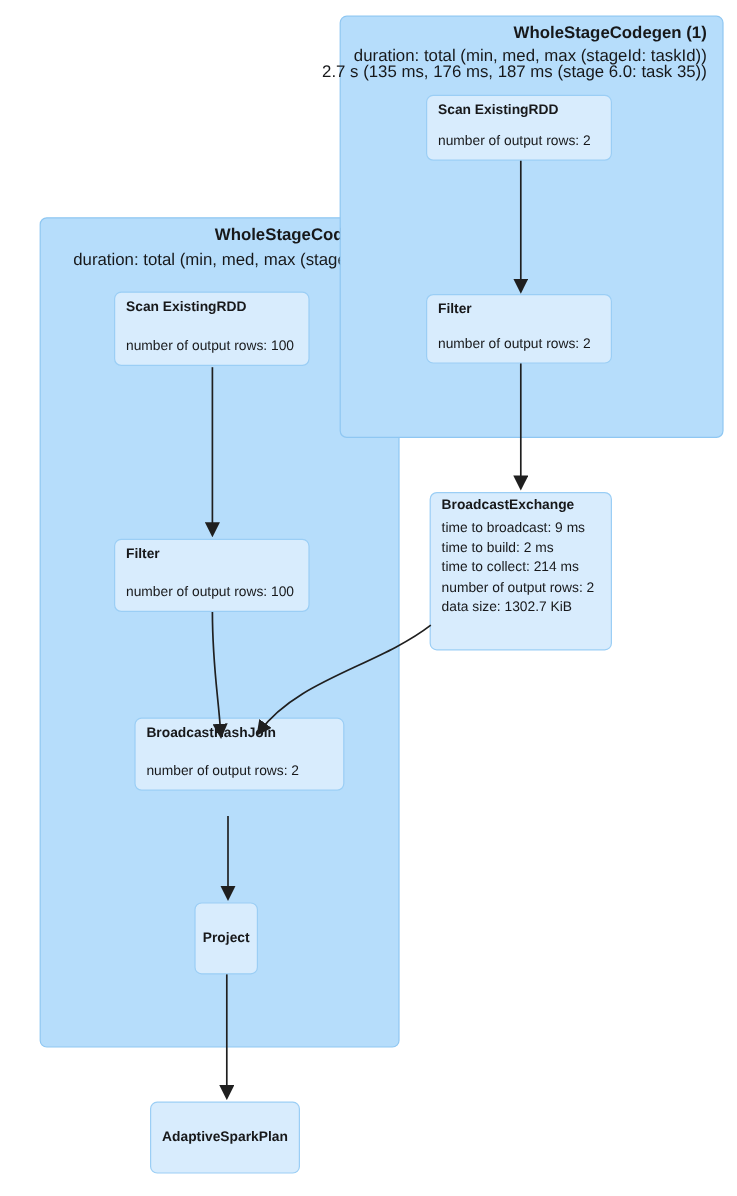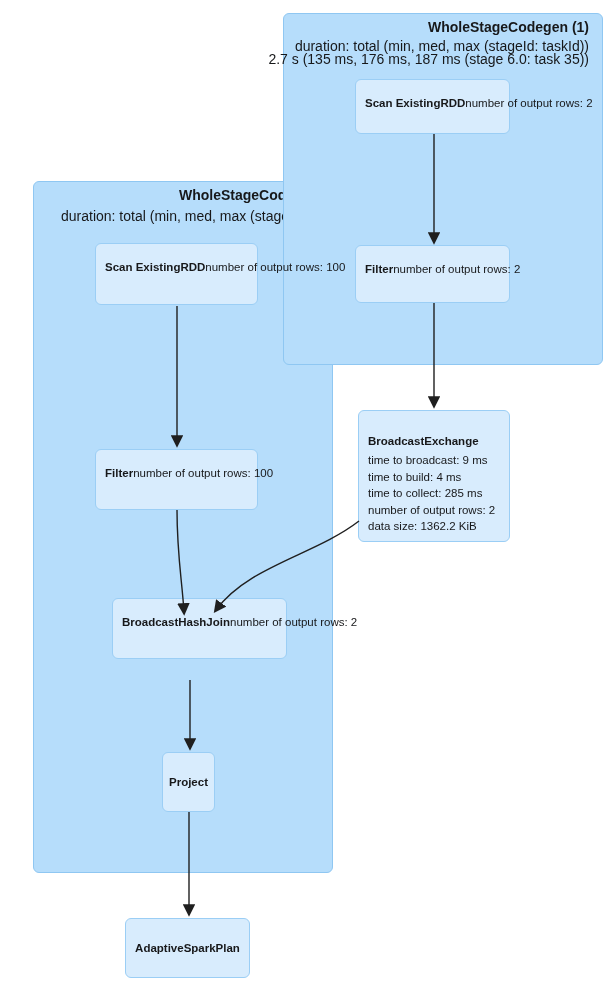--- a/index.html
+++ b/index.html
@@ -24,27 +24,27 @@
   .c1 .dur2{top:39px;}
   
   .c2 .clu-label{left:145px;top:7px;}
   .c2 .dur1{left:27px;top:28px;}
   .c2 .dur2{left:9px;top:41px;}
 
   .node{position:absolute;z-index:3;background:var(--node-fill);border:1px solid var(--node-border);
         border-radius:6px;font-size:11.5px;line-height:13px;}
   .node .title{font-weight:bold;white-space:nowrap;}
   .node .metric{white-space:nowrap;}
-  .node.onemetric{display:flex;flex-direction:row;justify-content:space-between;padding:17px 9px 8px 9px;text-align:right;}
+  .node.onemetric{display:flex;flex-direction:column;justify-content:space-between;padding:6px 9px 8px 9px;}
   .node.plain{display:flex;align-items:center;justify-content:center;}
   .node.plain .title{text-align:center;}
 
   #n-scan1  {left:355px;top:79px; width:155px;height:55px;}
   #n-filter1{left:355px;top:245px;width:155px;height:58px;}
-  #n-bx     {left:358px;top:410px;width:152px;height:132px;padding:24px 9px;}
+  #n-bx     {left:358px;top:410px;width:152px;height:132px;padding:4px 9px;}
   #n-bx .metrics{margin-top:4px;}
   #n-bx .metric{line-height:16.5px;}
   #n-scan2  {left:95px; top:243px;width:163px;height:62px;}
   #n-filter2{left:95px; top:449px;width:163px;height:61px;}
   #n-bhj    {left:112px;top:598px;width:175px;height:61px;}
   #n-project{left:162px;top:752px;width:53px; height:60px;}
   #n-asp    {left:125px;top:918px;width:125px;height:60px;}
 
   #edges{position:absolute;left:0;top:0;width:614px;height:997px;z-index:4;pointer-events:none;}
   #edges .edge{stroke:var(--edge-color);stroke-width:1.4;fill:none;}
@@ -73,24 +73,24 @@
 
   <div class="node onemetric" id="n-filter1">
     <span class="title">Filter</span>
     <span class="metric">number of output rows: 2</span>
   </div>
 
   <div class="node" id="n-bx">
     <span class="title">BroadcastExchange</span>
     <div class="metrics">
       <div class="metric">time to broadcast: 9 ms</div>
-      <div class="metric">time to build: 4 ms</div>
-      <div class="metric">time to collect: 285 ms</div>
+      <div class="metric">time to build: 2 ms</div>
+      <div class="metric">time to collect: 214 ms</div>
       <div class="metric">number of output rows: 2</div>
-      <div class="metric">data size: 1362.2 KiB</div>
+      <div class="metric">data size: 1302.7 KiB</div>
     </div>
   </div>
 
   <div class="node onemetric" id="n-scan2">
     <span class="title">Scan ExistingRDD</span>
     <span class="metric">number of output rows: 100</span>
   </div>
 
   <div class="node onemetric" id="n-filter2">
     <span class="title">Filter</span>

